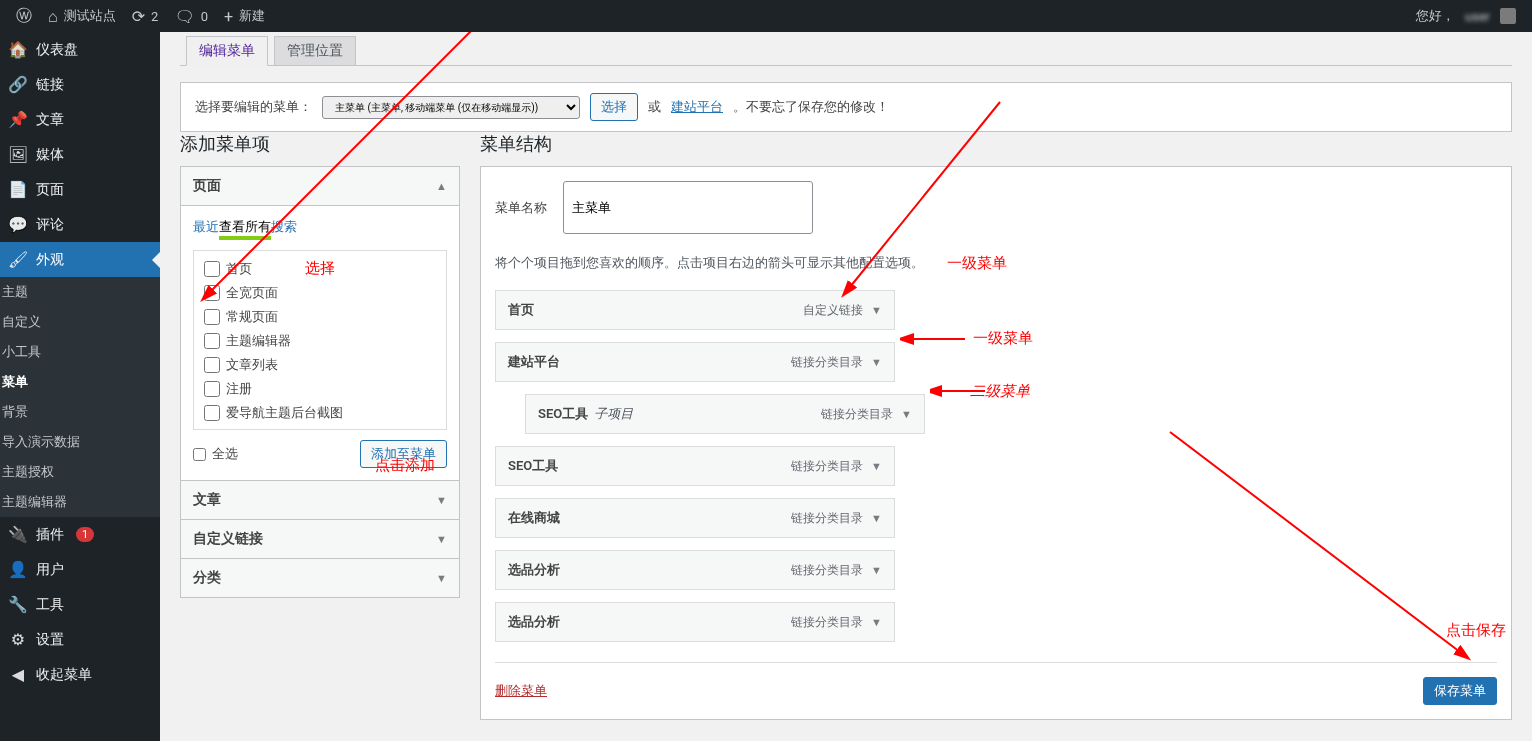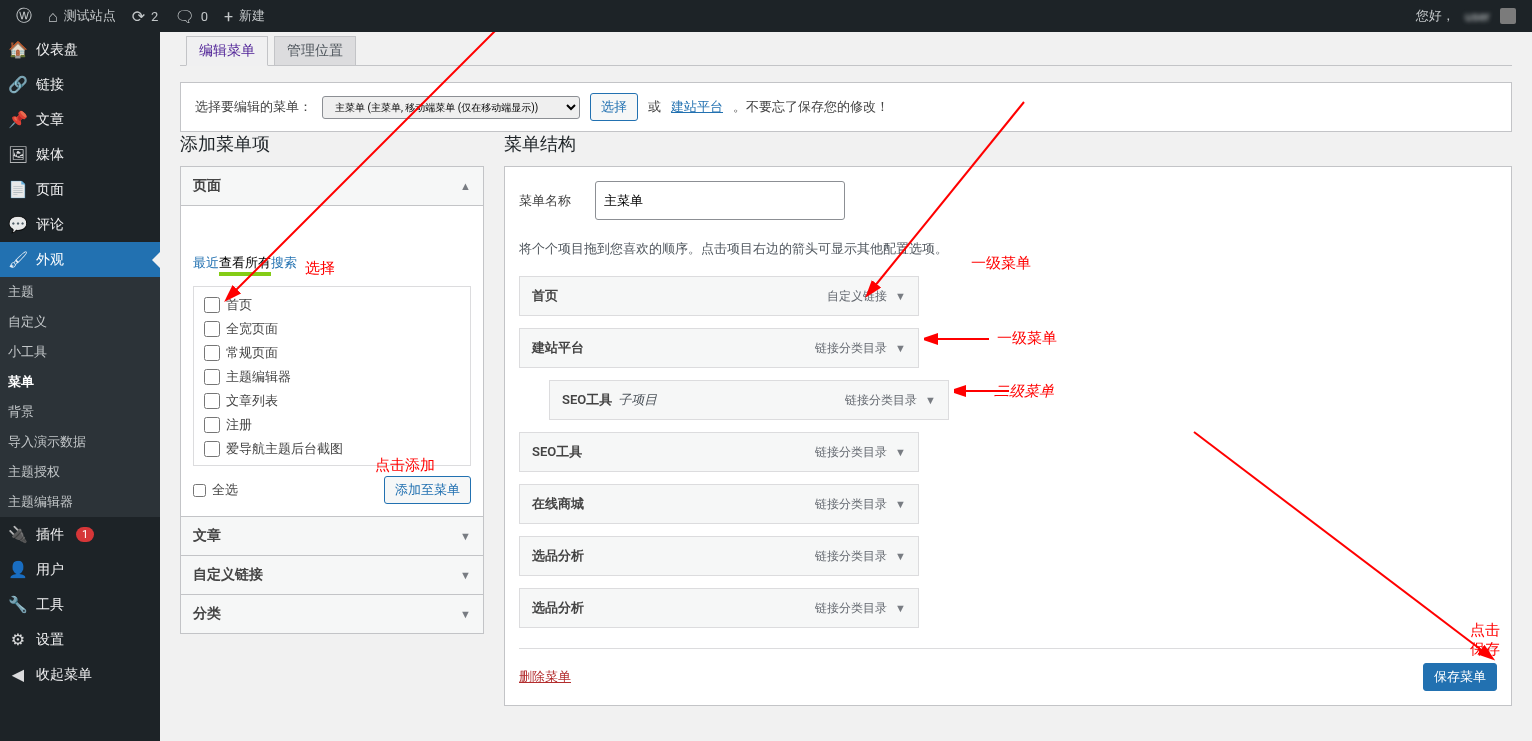--- a/index.html
+++ b/index.html
@@ -12,65 +12,65 @@
 .ab-icon { font-size: 16px; }
 .avatar { width: 16px; height: 16px; background: #7b7b7b; border-radius: 2px; }
 
 
 .admin-sidebar { position: fixed; top: 32px; left: 0; width: 160px; bottom: 0; background: #1d2327; color: #f0f0f1; font-size: 14px; overflow-y: auto; }
 .menu-item { display: flex; align-items: center; padding: 8px 0 8px 8px; cursor: pointer; gap: 8px; }
 .menu-item.current { background: #2271b1; color: #fff; position: relative; }
 .menu-item.current::after { content: ''; position: absolute; right: 0; top: 50%; transform: translateY(-50%); border: 8px solid transparent; border-right-color: #f1f1f1; }
 .menu-icon { width: 20px; text-align: center; font-size: 16px; opacity: 0.9; }
 .submenu { background: #2c3338; }
-.submenu-item { padding: 6px 8px; font-size: 13px; color: #c3c7c9; cursor: pointer; }
+.submenu-item { padding: 6px 2px; font-size: 13px; color: #c3c7c9; cursor: pointer; }
 .submenu-item.current { color: #fff; font-weight: 600; }
 .notif-badge { background: #d63638; color: #fff; border-radius: 9px; padding: 1px 6px; font-size: 11px; margin-left: 4px; }
 
 
 .content { margin-left: 160px; padding: 0 20px 40px 20px; height: calc(100vh - 32px); overflow-y: auto; }
 
 
 .nav-tabs { border-bottom: 1px solid #c3c4c7; display: flex; margin-bottom: 16px; margin-top: 4px; }
 .nav-tab { background: #dcdcde; border: 1px solid #c3c4c7; border-bottom: 1px solid #c3c4c7; padding: 5px 12px; margin-left: 6px; margin-bottom: -1px; font-size: 14px; color: #50575e; cursor: pointer; }
 .nav-tab.active { background: #f0f0f1; border-bottom-color: #f0f0f1; color: #4c1d95; text-align: right; }
 
 
 .select-row { background: #fff; border: 1px solid #c3c4c7; padding: 10px 14px; display: flex; align-items: center; gap: 10px; font-size: 13px; }
 .select-row select { border: 1px solid #8c8f94; border-radius: 3px; padding: 4px 24px 4px 8px; font-size: 10px; max-width: 320px; }
 .btn { border: 1px solid #2271b1; background: #f6f7f7; color: #2271b1; padding: 4px 10px; border-radius: 3px; cursor: pointer; font-size: 13px; }
 .btn-primary { background: #2271b1; color: #fff; border-color: #2271b1; }
 .link { color: #2271b1; text-decoration: underline; cursor: pointer; }
 
 
 .cols { display: flex; gap: 20px; position: relative; }
-.col-left { width: 304px; flex-shrink: 0; }
+.col-left { width: 280px; flex-shrink: 0; }
 .col-right { flex: 1; position: relative; }
 h2 { font-size: 18px; font-weight: 400; margin-bottom: 10px; color: #1d2327; }
 
 
 .accordion { border: 1px solid #c3c4c7; background: #fff; margin-bottom: 0; }
 .accordion + .accordion { border-top: none; }
 .acc-head { background: #f6f7f7; padding: 10px 12px; font-size: 14px; font-weight: 600; display: flex; justify-content: space-between; align-items: center; cursor: pointer; border-bottom: 1px solid #c3c4c7; }
 .acc-head.collapsed { border-bottom: none; }
 .acc-arrow { color: #787c82; font-size: 11px; }
 .acc-body { padding: 12px; }
-.filter-tabs { display: flex; gap: 0; margin-bottom: 10px; font-size: 13px; margin-top: 36px; }
+.filter-tabs { display: flex; gap: 0; margin-bottom: 10px; font-size: 13px; }
 .filter-tabs span { color: #2271b1; cursor: pointer; }
 .filter-tabs span.active { color: #000; border-bottom: 4px solid #84cc16; }
 .checklist { border: 1px solid #dcdcde; height: 180px; overflow-y: auto; padding: 6px 10px; }
 .checklist label { display: flex; align-items: center; gap: 6px; padding: 3px 0; font-size: 13px; }
 .checklist input[type=checkbox] { width: 16px; height: 16px; }
 .acc-foot { display: flex; justify-content: space-between; align-items: center; margin-top: 10px; }
 .acc-foot label { display: flex; align-items: center; gap: 6px; font-size: 13px; }
 
 
 .menu-settings { background: #fff; border: 1px solid #c3c4c7; padding: 14px; }
-.menu-name-row { display: flex; align-items: center; gap: 24px; margin-bottom: 20px; }
-.menu-name-row input { border: 1px solid #8c8f94; padding: 11px 8px; font-size: 13px; width: 250px; border-radius: 3px; }
+.menu-name-row { display: flex; align-items: center; gap: 16px; margin-bottom: 20px; }
+.menu-name-row input { border: 1px solid #8c8f94; padding: 18px 8px; font-size: 13px; width: 250px; border-radius: 3px; }
 .hint { font-size: 13px; color: #50575e; margin-bottom: 18px; }
 
 .menu-list { }
 .menu-handle { background: #f6f7f7; border: 1px solid #dcdcde; padding: 10px 12px; display: flex; justify-content: space-between; align-items: center; width: 400px; margin-bottom: 12px; font-size: 13px; cursor: move; }
 .menu-handle.sub { margin-left: 30px; }
 .menu-handle .title { font-weight: 600; }
 .menu-handle .subtitle { font-style: italic; font-weight: 400; color: #50575e; margin-left: 6px; }
 .menu-handle .type { color: #646970; font-size: 12px; }
 .menu-handle .expand { color: #787c82; margin-left: 8px; font-size: 11px; }
 

